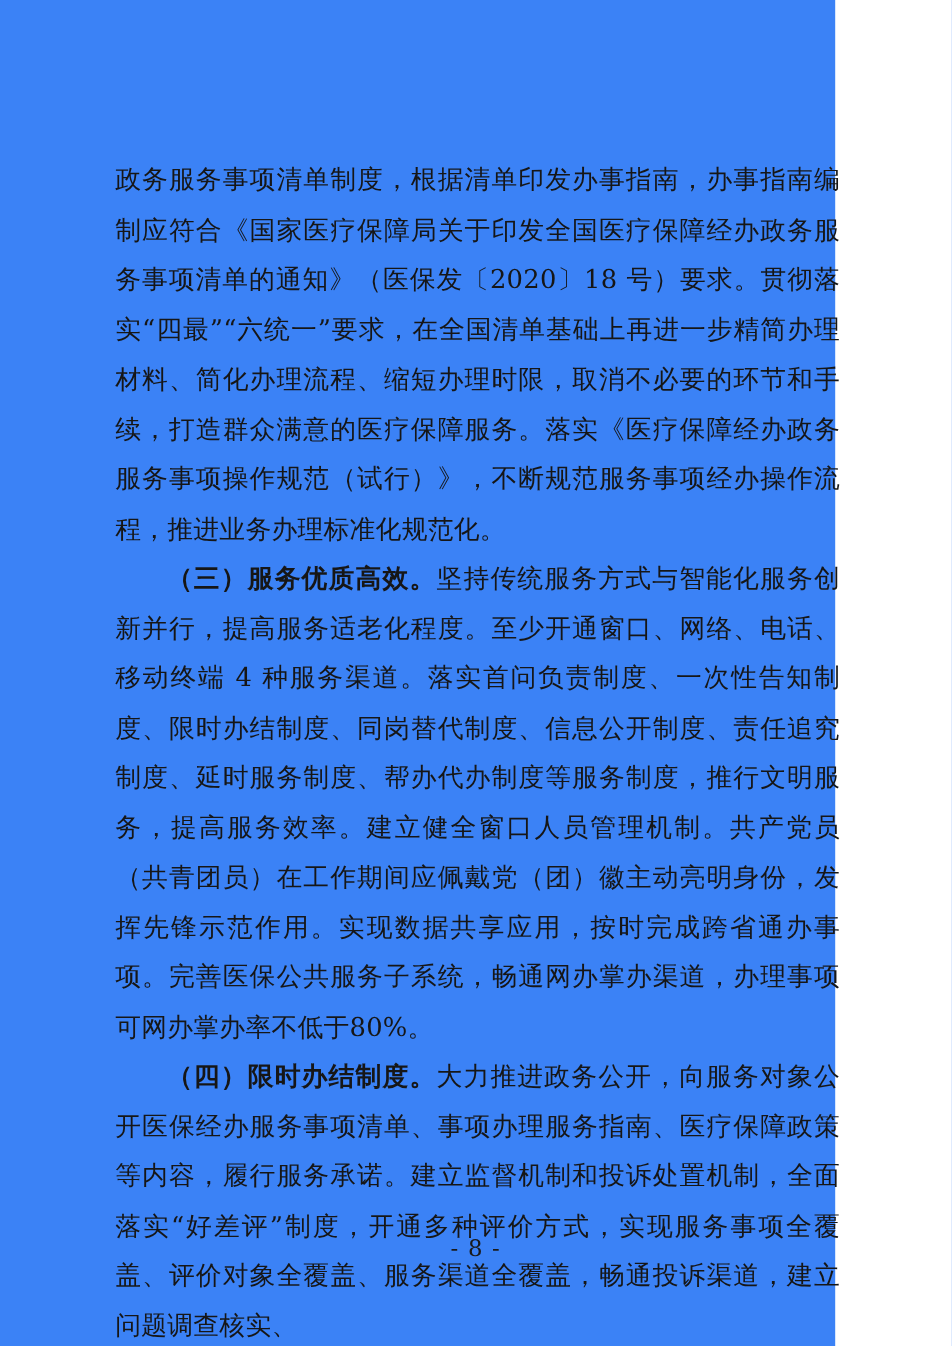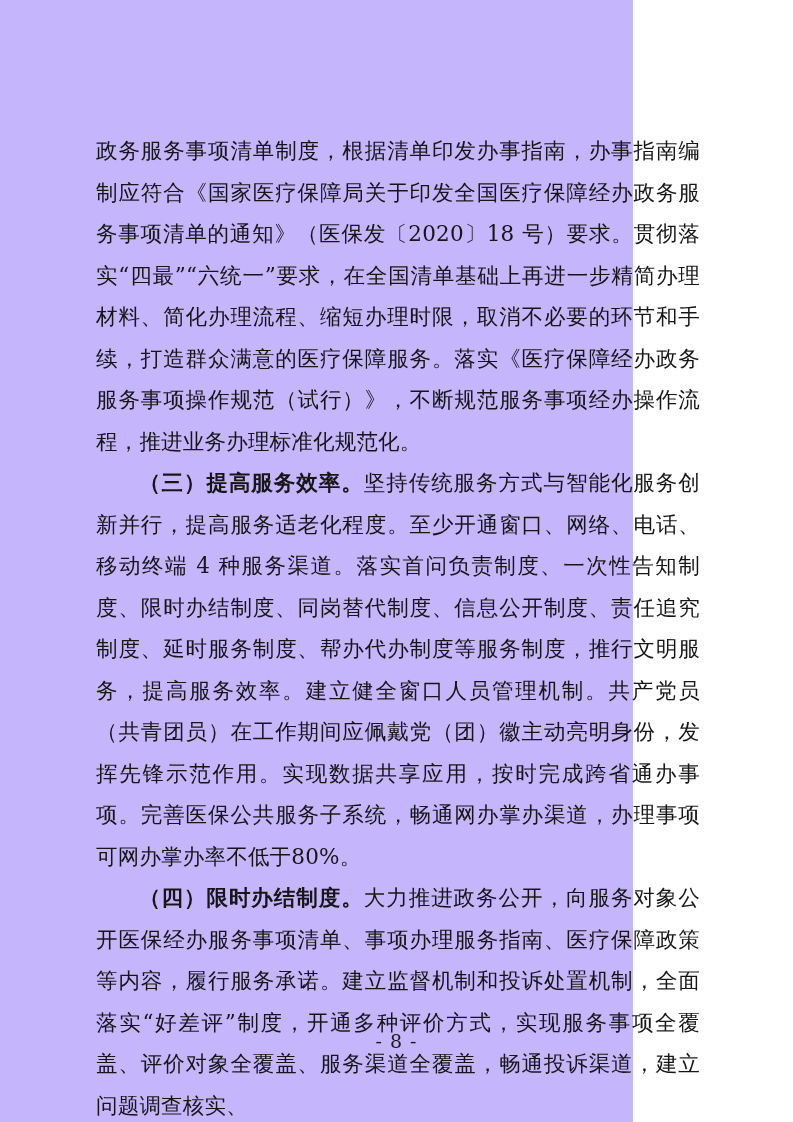--- a/index.html
+++ b/index.html
@@ -12,23 +12,23 @@
     height: 1122px;
     position: relative;
     font-family: "DejaVu Serif", "Liberation Serif", serif;
     color: #1a1a1a;
     overflow: hidden;
   }
   .page {
     position: absolute;
     top: 0;
     left: 0;
-    width: 633px;
+    width: 696px;
     height: 1122px;
-    background: #c4b5fd;
+    background: #3b82f6;
   }
   .content {
     position: absolute;
     left: 96px;
     top: 130px;
     width: 604px;
   }
   .para {
     font-size: 21.5px;
     line-height: 41.5px;
@@ -67,21 +67,21 @@
 <body>
 
 <div class="page">
   <div class="content">
 
     <p class="para">
       <span>政务服务事项清单制度，根据清单印发办事指南，办事指南编制应符合《国家医疗保障局关于印发全国医疗保障经办政务服务事项清单的通知》（医保发〔2020〕18 号）要求。贯彻落实“四最”“六统一”要求，在全国清单基础上再进一步精简办理材料、简化办理流程、缩短办理时限，取消不必要的环节和手续，打造群众满意的医疗保障服务。落实《医疗保障经办政务服务事项操作规范（试行）》，不断规范服务事项经办操作流程，推进业务办理标准化规范化。</span>
     </p>
 
     <p class="para indent">
-      <span class="bold">（三）提高服务效率。</span><span>坚持传统服务方式与智能化服务创新并行，提高服务适老化程度。至少开通窗口、网络、电话、移动终端 4 种服务渠道。落实首问负责制度、一次性告知制度、限时办结制度、同岗替代制度、信息公开制度、责任追究制度、延时服务制度、帮办代办制度等服务制度，推行文明服务，提高服务效率。建立健全窗口人员管理机制。共产党员（共青团员）在工作期间应佩戴党（团）徽主动亮明身份，发挥先锋示范作用。实现数据共享应用，按时完成跨省通办事项。完善医保公共服务子系统，畅通网办掌办渠道，办理事项可网办掌办率不低于80%。</span>
+      <span class="bold">（三）服务优质高效。</span><span>坚持传统服务方式与智能化服务创新并行，提高服务适老化程度。至少开通窗口、网络、电话、移动终端 4 种服务渠道。落实首问负责制度、一次性告知制度、限时办结制度、同岗替代制度、信息公开制度、责任追究制度、延时服务制度、帮办代办制度等服务制度，推行文明服务，提高服务效率。建立健全窗口人员管理机制。共产党员（共青团员）在工作期间应佩戴党（团）徽主动亮明身份，发挥先锋示范作用。实现数据共享应用，按时完成跨省通办事项。完善医保公共服务子系统，畅通网办掌办渠道，办理事项可网办掌办率不低于80%。</span>
     </p>
 
     <p class="para indent">
       <span class="bold">（四）限时办结制度。</span><span>大力推进政务公开，向服务对象公开医保经办服务事项清单、事项办理服务指南、医疗保障政策等内容，履行服务承诺。建立监督机制和投诉处置机制，全面落实“好差评”制度，开通多种评价方式，实现服务事项全覆盖、评价对象全覆盖、服务渠道全覆盖，畅通投诉渠道，建立问题调查核实、</span>
     </p>
 
   </div>
 
   <div class="footer">
     <span class="page-number">- 8 -</span>

